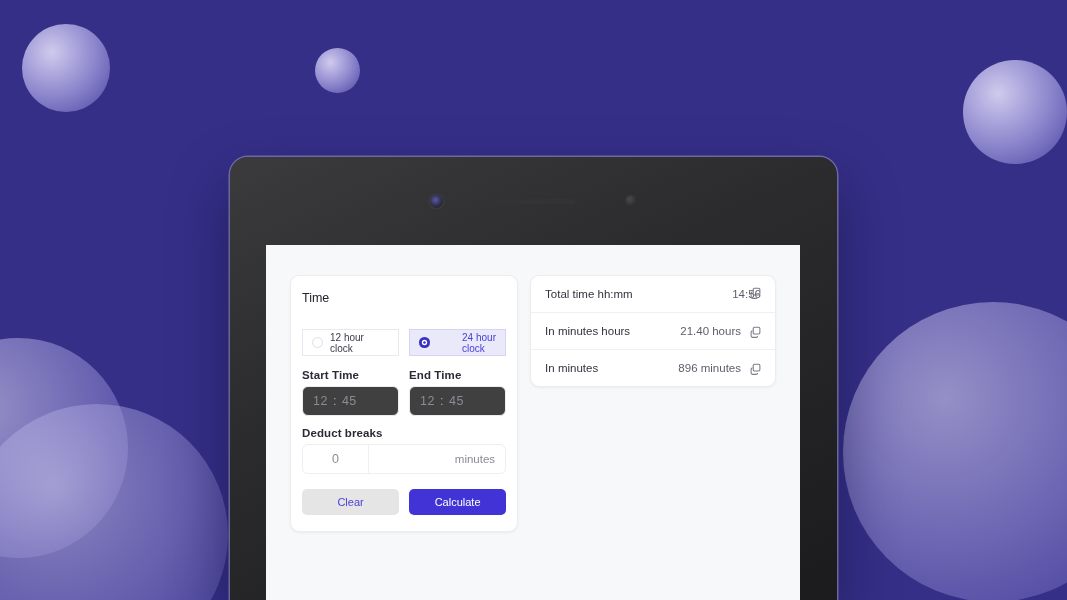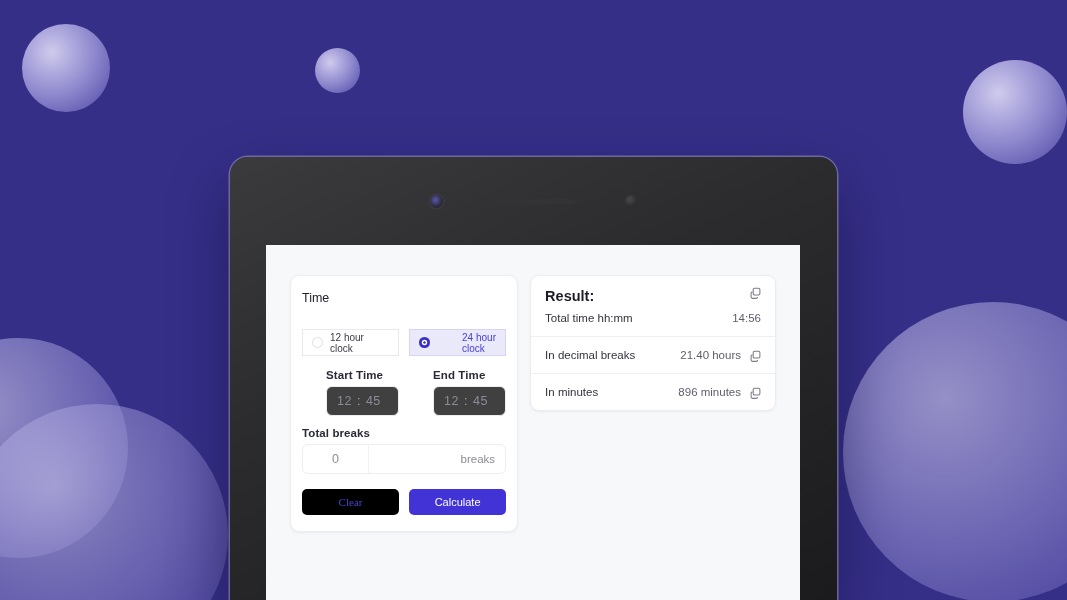--- a/index.html
+++ b/index.html
@@ -164,21 +164,21 @@
   .radio-pill.selected .radio-dot {
     border: none;
     background: #3a2fc4;
     box-shadow: inset 0 0 0 2.8px #3a2fc4, inset 0 0 0 4.2px #ffffff;
   }
 
   .two-col {
     display: flex;
     gap: 10px;
   }
-  .col { flex: 1; margin-left: 24px; }
+  .col { flex: 1; }
 
   .label-row { margin-bottom: 5px; }
 
   .time-input {
     height: 30px;
     border: 1px solid #ededf2;
     border-radius: 6px;
     background: #404040;
     display: flex;
     align-items: center;
@@ -233,23 +233,22 @@
     border: none;
     border-radius: 5px;
     font-family: inherit;
     font-size: 11px;
     cursor: pointer;
     display: flex;
     align-items: center;
     justify-content: center;
   }
   #clear-button {
-    background: #000000;
+    background: #e5e5e5;
     color: #4a41d6;
-    font-family: Liberation Serif, serif;
   }
   #calculate-button {
     background: #4133d6;
     color: #ffffff;
   }
 
   
   .result-row {
     padding: 12px 14px;
     position: relative;
@@ -341,52 +340,51 @@
           <div class="col">
             <div class="field-label label-row">End Time</div>
             <div class="time-input">
               <span>12</span>
               <span class="time-sep">:</span>
               <span>45</span>
             </div>
           </div>
         </div>
 
-        <div class="field-label" id="breaks-label">Total breaks</div>
+        <div class="field-label" id="breaks-label">Deduct breaks</div>
 
         <div id="breaks-input">
           <div id="breaks-value">0</div>
-          <div id="breaks-unit">breaks</div>
+          <div id="breaks-unit">minutes</div>
         </div>
 
         <div id="action-row">
           <button class="btn" id="clear-button">Clear</button>
           <button class="btn" id="calculate-button">Calculate</button>
         </div>
       </div>
 
       <div class="card" id="result-card">
 
         <div class="result-row" id="row-total">
-          <div id="result-title">Result:</div>
           <div class="result-line">
             <span class="result-key">Total time hh:mm</span>
             <span class="result-val">14:56</span>
           </div>
           <span class="copy-icon" id="copy-total">
             <svg viewBox="0 0 16 16" fill="none" stroke="currentColor" stroke-width="1.3">
               <rect x="5.2" y="1.6" width="8.2" height="8.2" rx="1.6"></rect>
               <path d="M10.6 12.4a1.6 1.6 0 0 1-1.6 1.6H4.2a1.6 1.6 0 0 1-1.6-1.6V7.6A1.6 1.6 0 0 1 4.2 6"></path>
             </svg>
           </span>
         </div>
 
         <div class="result-row" id="row-decimal">
           <div class="result-line">
-            <span class="result-key">In decimal breaks</span>
+            <span class="result-key">In minutes hours</span>
             <span class="result-val">21.40 hours</span>
           </div>
           <span class="copy-icon" id="copy-decimal">
             <svg viewBox="0 0 16 16" fill="none" stroke="currentColor" stroke-width="1.3">
               <rect x="5.2" y="1.6" width="8.2" height="8.2" rx="1.6"></rect>
               <path d="M10.6 12.4a1.6 1.6 0 0 1-1.6 1.6H4.2a1.6 1.6 0 0 1-1.6-1.6V7.6A1.6 1.6 0 0 1 4.2 6"></path>
             </svg>
           </span>
         </div>
 

